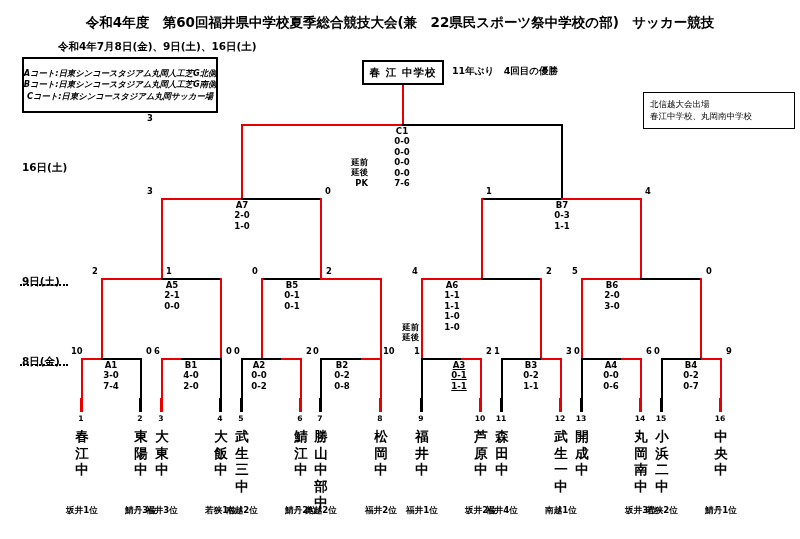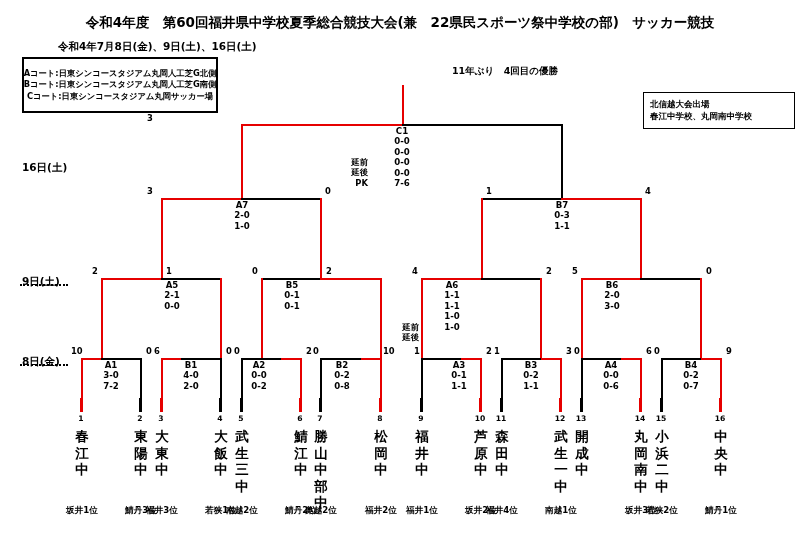--- a/index.html
+++ b/index.html
@@ -25,39 +25,39 @@
     left:58px;top:40px;font-size:10.5px;font-weight:bold;white-space:nowrap;
   }
 
   
   .venue-box{
     left:22px;top:57px;width:196px;height:56px;
     border:2px solid #000;background:#fff;
     box-sizing:border-box;
     display:flex;flex-direction:column;justify-content:center;align-items:center;
   }
-  .venue-line{font-size:8.3px;font-weight:bold;line-height:11.5px;white-space:nowrap;}
+  .venue-line{font-size:8.3px;font-weight:bold;line-height:11.5px;white-space:nowrap;font-style:italic;}
   .venue-line.indent{padding-left:0;}
 
   .champion-box{
     left:362px;top:60px;width:82px;height:25px;
     border:2px solid #000;background:#fff;box-sizing:border-box;
     display:flex;align-items:center;justify-content:center;
     font-size:10.5px;font-weight:bold;letter-spacing:1px;white-space:nowrap;
   }
   .champion-note{
     left:452px;top:65px;font-size:9.5px;font-weight:bold;white-space:nowrap;
   }
 
   .hokushinetsu-box{
     left:643px;top:92px;width:152px;height:37px;
     border:1px solid #000;background:#fff;box-sizing:border-box;
     padding:5px 0 0 6px;
   }
-  .hokushinetsu-line{font-size:8.5px;font-weight:bold;line-height:12px;white-space:nowrap;}
+  .hokushinetsu-line{font-size:8.5px;font-weight:normal;line-height:12px;white-space:nowrap;}
 
   
   .round-label{font-size:10.5px;font-weight:bold;white-space:nowrap;}
   .dashline{border-top:2px dotted #000;height:0;}
 
   
   .ln{position:absolute;}
   .h-black{background:#000;height:2px;}
   .v-black{background:#000;width:2px;}
   .h-red{background:#e60000;height:2px;}
@@ -96,20 +96,21 @@
 
   <div class="abs title">令和4年度　第60回福井県中学校夏季総合競技大会(兼　22県民スポーツ祭中学校の部)　サッカー競技</div>
   <div class="abs subtitle">令和4年7月8日(金)、9日(土)、16日(土)</div>
 
   <div class="abs venue-box">
     <div class="venue-line">Aコート:日東シンコースタジアム丸岡人工芝G北側</div>
     <div class="venue-line">Bコート:日東シンコースタジアム丸岡人工芝G南側</div>
     <div class="venue-line indent">Cコート:日東シンコースタジアム丸岡サッカー場</div>
   </div>
 
+  <div class="abs champion-box">春 江  中学校</div>
   <div class="abs champion-note">11年ぶり　4回目の優勝</div>
 
   <div class="abs hokushinetsu-box">
     <div class="hokushinetsu-line">北信越大会出場</div>
     <div class="hokushinetsu-line">春江中学校、丸岡南中学校</div>
   </div>
 
   <div class="abs round-label" style="left:22px;top:161px;">16日(土)</div>
   <div class="abs round-label" style="left:22px;top:275px;">9日(土)</div>
   <div class="abs round-label" style="left:22px;top:355px;">8日(金)</div>
@@ -256,21 +257,21 @@
     <div class="mid">B6</div>
     <div class="score">2-0</div>
     <div class="score">3-0</div>
   </div>
   <div class="cnum" style="left:572px;top:266px;">5</div>
   <div class="cnum" style="left:706px;top:266px;">0</div>
 
   <div class="match" style="left:81px;top:360px;width:60px;">
     <div class="mid">A1</div>
     <div class="score">3-0</div>
-    <div class="score">7-2</div>
+    <div class="score">7-4</div>
   </div>
   <div class="cnum" style="left:71px;top:346px;">10</div>
   <div class="cnum" style="left:146px;top:346px;">0</div>
 
   <div class="match" style="left:161px;top:360px;width:60px;">
     <div class="mid">B1</div>
     <div class="score">4-0</div>
     <div class="score">2-0</div>
   </div>
   <div class="cnum" style="left:154px;top:346px;">6</div>
@@ -285,21 +286,21 @@
   <div class="cnum" style="left:306px;top:346px;">2</div>
 
   <div class="match" style="left:320px;top:360px;width:44px;">
     <div class="mid">B2</div>
     <div class="score">0-2</div>
     <div class="score">0-8</div>
   </div>
   <div class="cnum" style="left:313px;top:346px;">0</div>
   <div class="cnum" style="left:383px;top:346px;">10</div>
 
-  <div class="match" style="left:421px;top:360px;width:76px;">
+  <div class="match" style="left:421px;top:360px;width:76px;text-decoration:underline;">
     <div class="mid">A3</div>
     <div class="score">0-1</div>
     <div class="score">1-1</div>
   </div>
   <div class="cnum" style="left:414px;top:346px;">1</div>
   <div class="cnum" style="left:486px;top:346px;">2</div>
 
   <div class="match" style="left:501px;top:360px;width:60px;">
     <div class="mid">B3</div>
     <div class="score">0-2</div>

